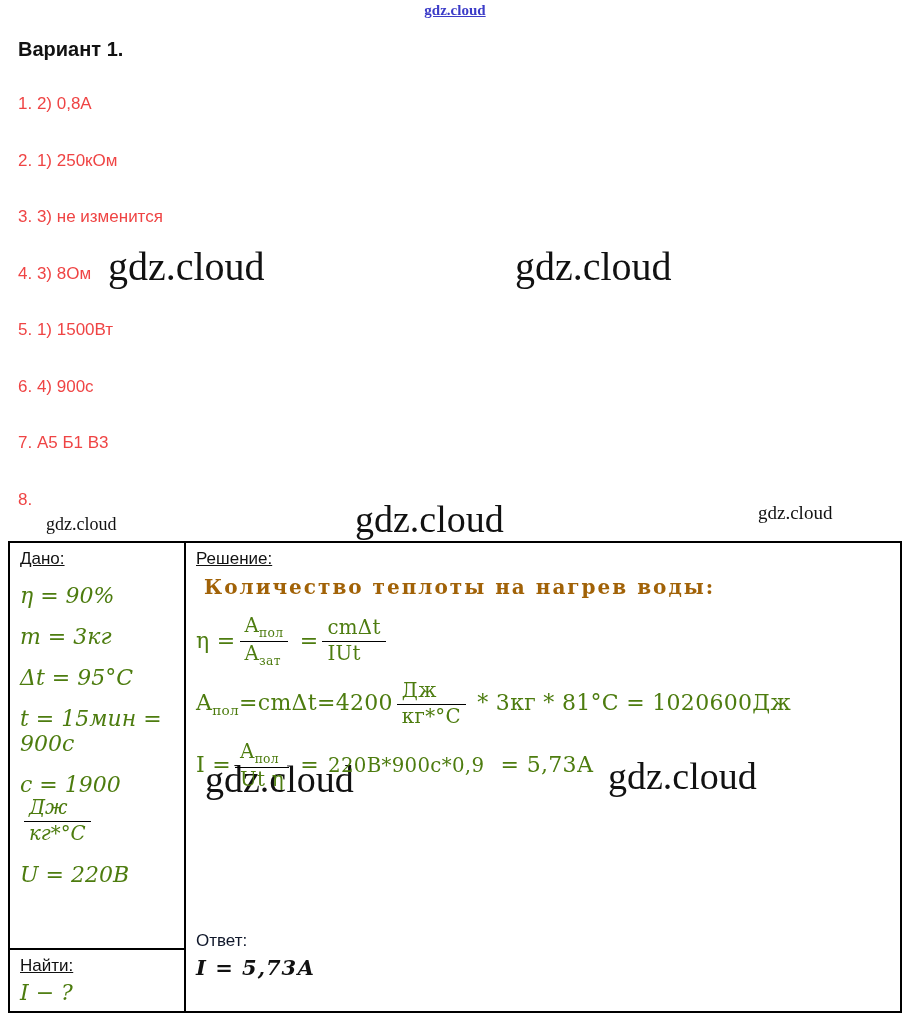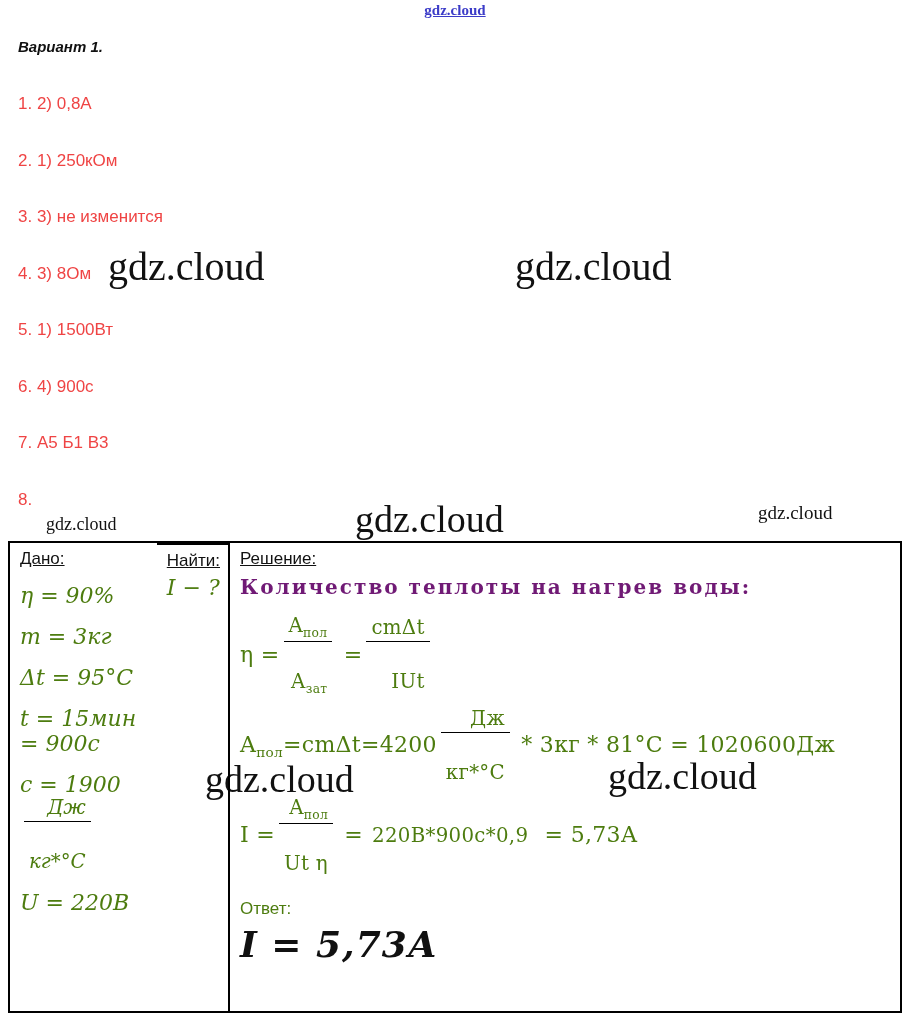--- a/index.html
+++ b/index.html
@@ -15,57 +15,57 @@
   .wm-top { top:2px; left:50%; transform:translateX(-50%); color:#3c3cc8; font-size:15px; font-weight:bold; text-decoration:underline; }
   .wm-mid-left { top:243px; left:108px; font-size:40px; }
   .wm-mid-right { top:243px; left:515px; font-size:40px; }
   .wm-pre-small-left { top:514px; left:46px; font-size:18px; }
   .wm-pre-large { top:497px; left:355px; font-size:38px; }
   .wm-pre-small-right { top:502px; left:758px; font-size:19px; }
   .wm-table-left { top:757px; left:205px; font-size:38px; }
   .wm-table-right { top:754px; left:608px; font-size:38px; }
 
   
-  .title { position:absolute; top:38px; left:18px; font-size:15px; font-weight:bold; color:#111;font-style:italic; }
+  .title { position:absolute; top:38px; left:18px; font-size:20px; font-weight:bold; color:#111; }
   .answers { position:absolute; top:94px; left:18px; }
   .answer-line { height:56.5px; font-size:17px; color:#ef4444; }
 
   
   .table {
     position:absolute; left:8px; top:541px; width:894px; height:472px;
     border:2px solid #000; display:flex; background:transparent;
   }
-  .col-left { width:220px; border-right:2px solid #000; display:flex; }
+  .col-left { width:176px; border-right:2px solid #000; display:flex; flex-direction:column; }
   .given-section { flex:1; padding:4px 8px 0 10px; }
   .find-section { border-top:2px solid #000; padding:4px 8px 6px 10px; }
-  .col-right { flex:1; display:flex; flex-direction:column; padding:4px 6px 16px 10px; }
+  .col-right { flex:1; display:flex; flex-direction:column; padding:4px 6px 1px 10px; }
 
   .col-header { font-size:17px; color:#111; text-decoration:underline; margin:2px 0 4px; }
-  .answer-label { font-size:17px; color:#4d7c0f; margin-top:auto; }
+  .answer-label { font-size:17px; color:#0f172a; margin-top:auto; }
 
   .formula { font-family:"DejaVu Serif", serif; color:#4d7c0f; }
   .given-formula { font-size:22px; font-style:italic; margin:14px 0 16px; }
   .find-value { font-size:22px; font-style:italic; margin-top:4px; }
 
   .solution-intro {
     font-family:"DejaVu Serif", serif; font-weight:bold; font-size:20px;
-    letter-spacing:2px; margin:2px 0 8px; color:#701a75;
+    letter-spacing:2px; margin:2px 8px 8px; color:#a16207;
   }
   .solution-line { font-size:22px; margin:8px 0 12px; letter-spacing:0.3px; }
 
   .answer-block { margin-top:auto; padding-bottom:30px; }
   .answer-value {
-    font-family:"DejaVu Serif", serif; font-size:36px; font-weight:bold; font-style:italic;
+    font-family:"DejaVu Serif", serif; font-size:21px; font-weight:bold; font-style:italic;
     letter-spacing:1px; margin-top:4px; color:#111;
   }
 
   
   .frac {
     display:inline-flex; flex-direction:column; vertical-align:middle;
-    text-align:right; margin:0 4px; font-size:0.9em; line-height:1.15;gap:28px;
+    text-align:left; margin:0 4px; font-size:0.9em; line-height:1.15;
   }
   .frac .num { display:block; border-bottom:1.5px solid #000; padding:0 5px 1px; }
   .frac .den { display:block; padding:1px 5px 0; }
   .formula sub { font-size:0.62em; }
 </style>
 </head>
 <body>
 
 <div class="page">
 

